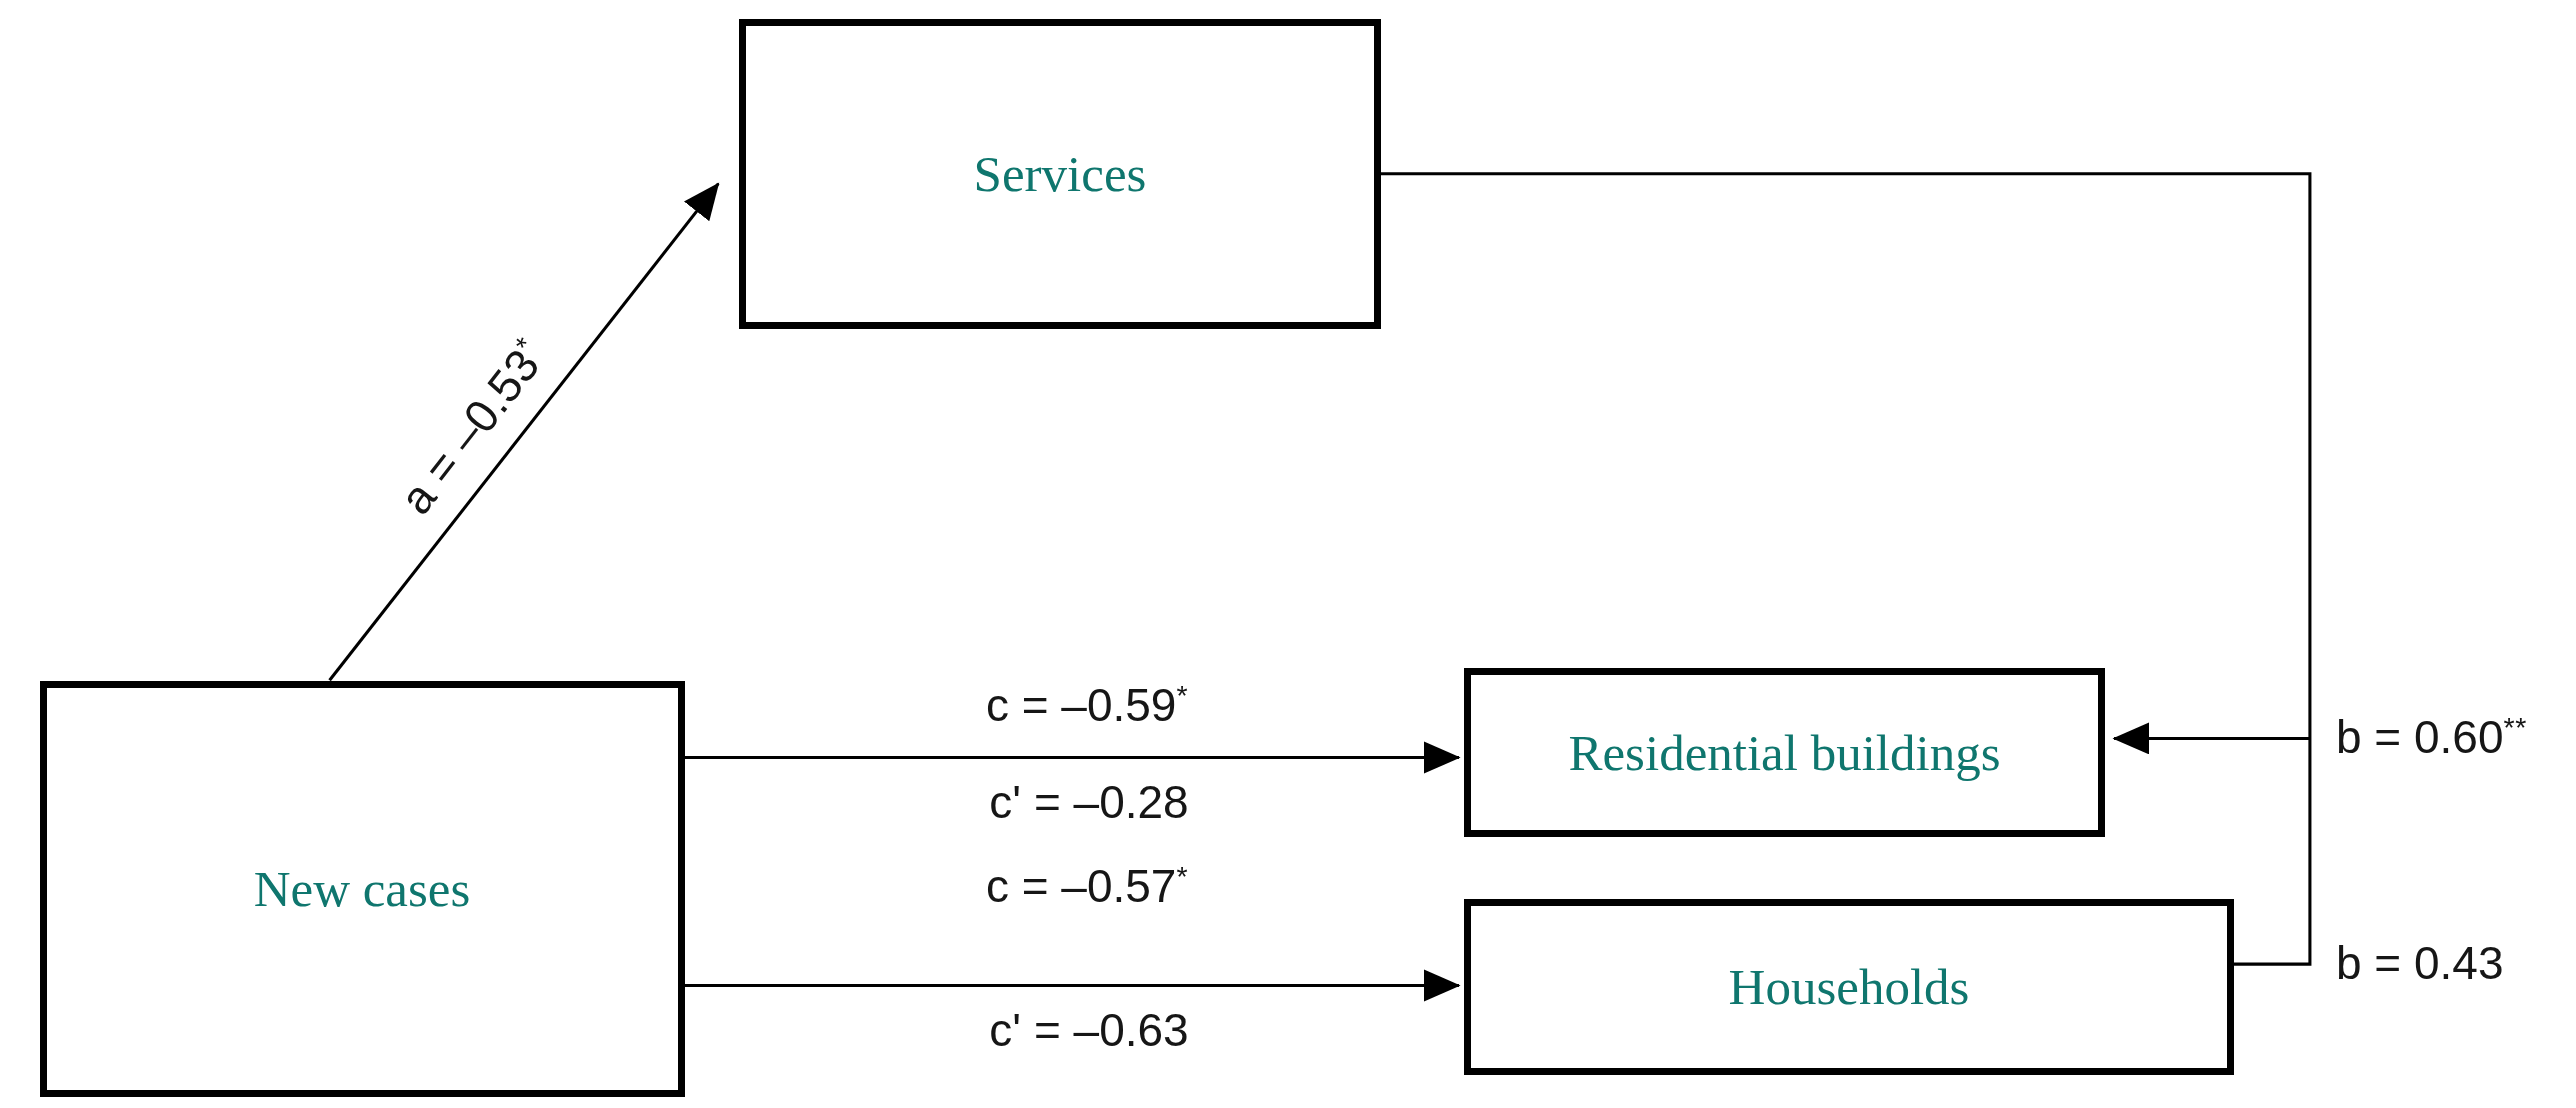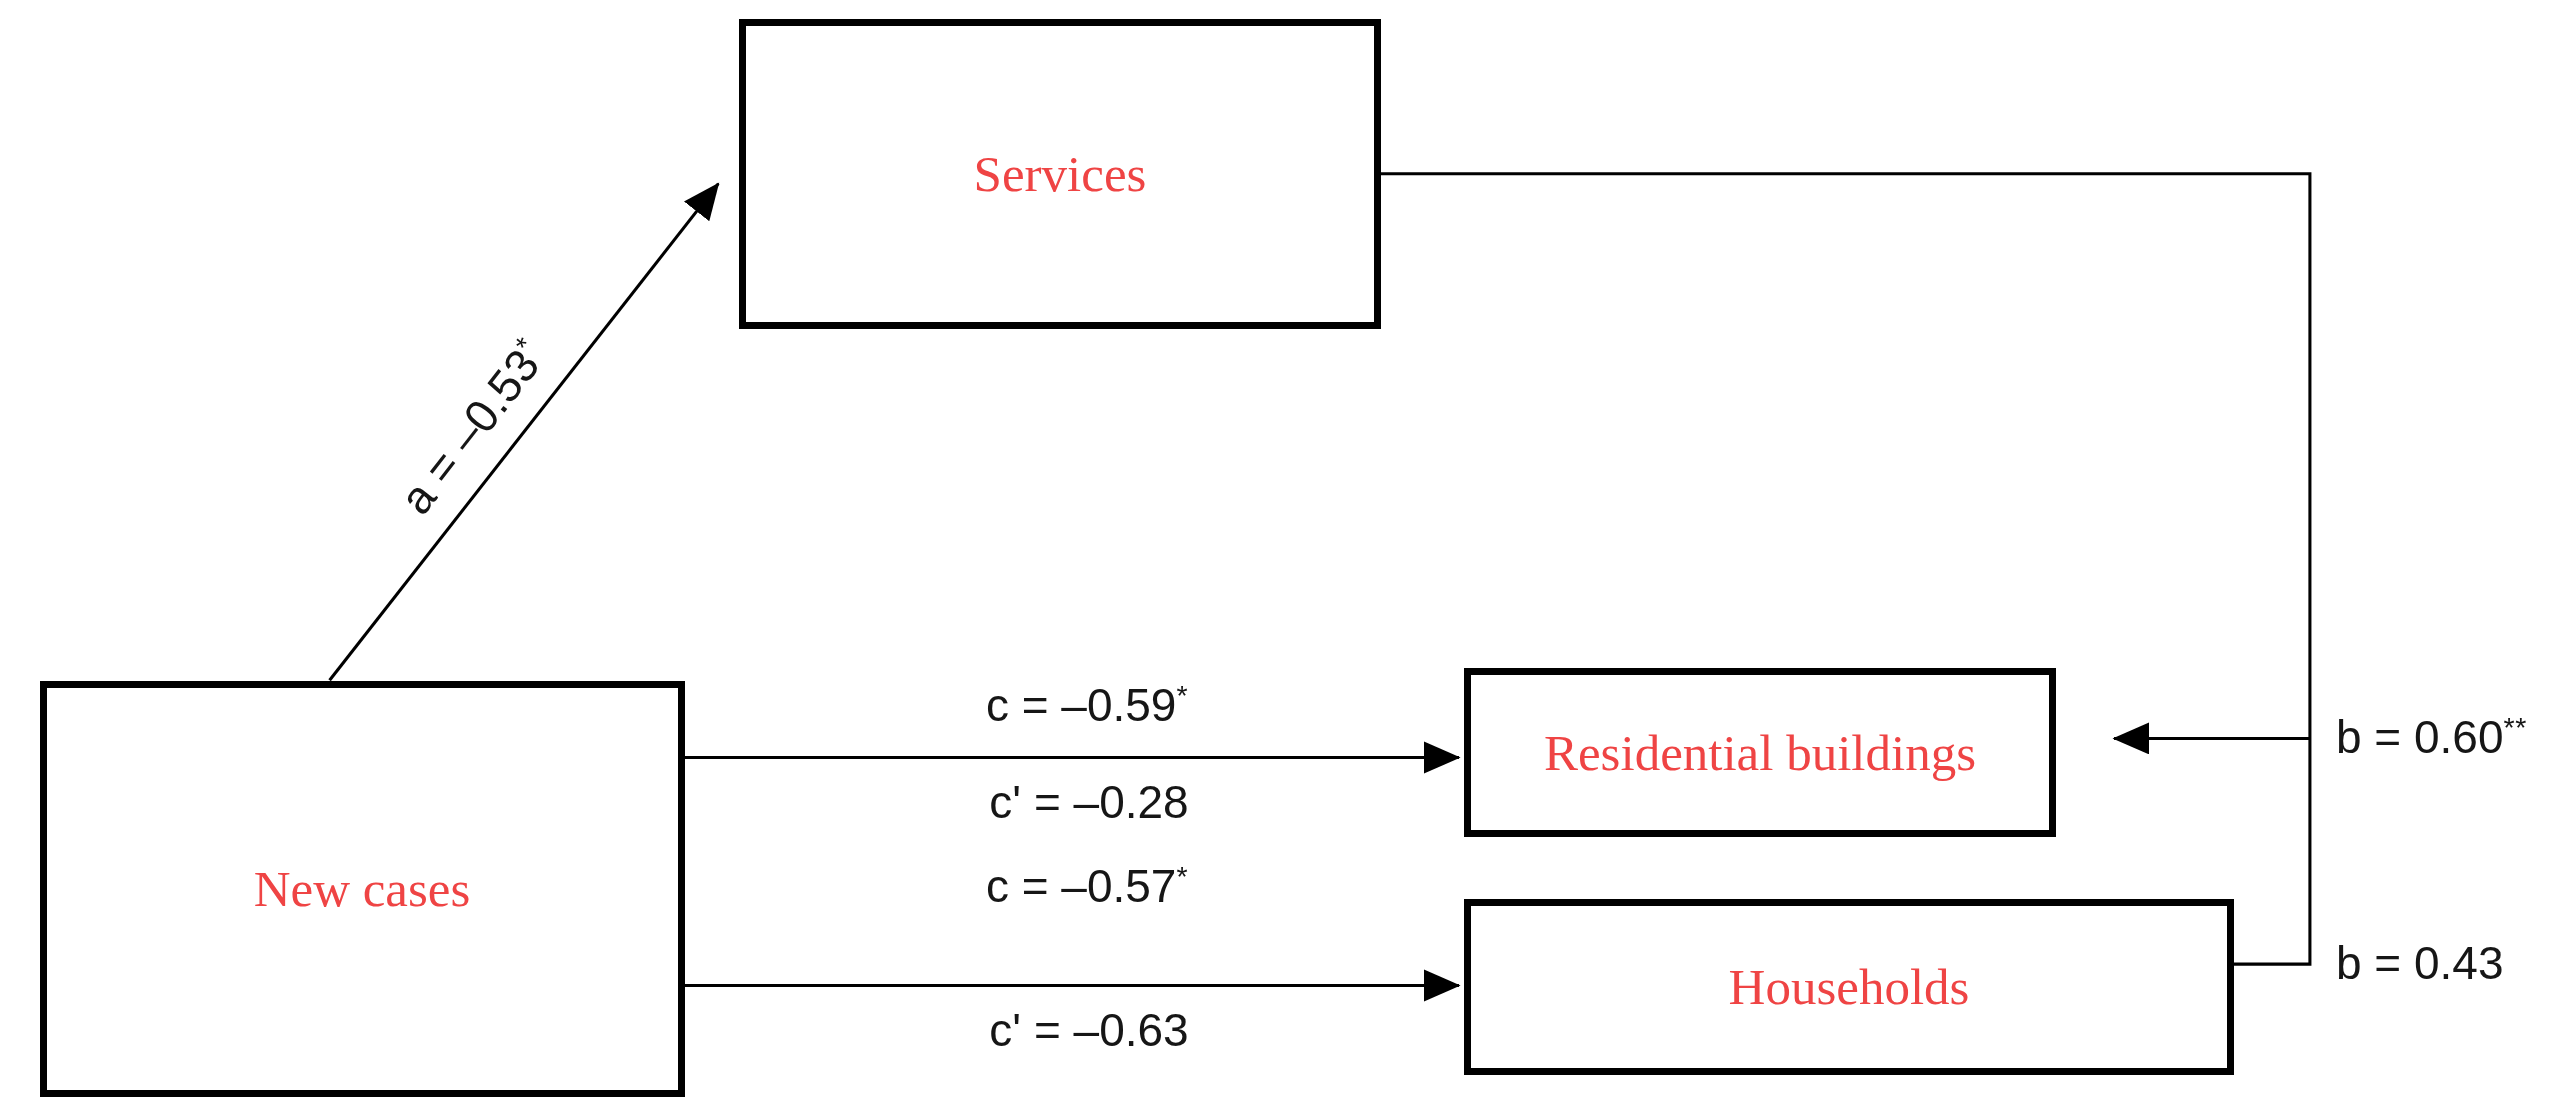--- a/index.html
+++ b/index.html
@@ -27,27 +27,27 @@
     box-sizing: border-box;
     border: 7.7px solid #000000;
     background: #ffffff;
     display: flex;
     align-items: center;
     justify-content: center;
   }
   .node-label {
     font-family: "Liberation Serif", "DejaVu Serif", serif;
     font-size: 51px;
-    color: #ef4444;
+    color: #0f766e;
     white-space: nowrap;
     text-align: center;
   }
   #node-services   { left: 739px;  top: 19px;   width: 642px; height: 310px; }
   #node-new-cases  { left: 11.5px;   top: 681px;  width: 645px; height: 416px; margin-left: 28px; }
-  #node-residential{ left: 1464px; top: 668px;  width: 592px; height: 169px; }
+  #node-residential{ left: 1464px; top: 668px;  width: 641px; height: 169px; }
   #node-households { left: 1464px; top: 899px; width: 770px; height: 176px; }
 
   .path-label {
     position: absolute;
     font-family: "Liberation Sans", sans-serif;
     font-size: 46px;
     color: #161616;
     white-space: nowrap;
   }
   .centered {

